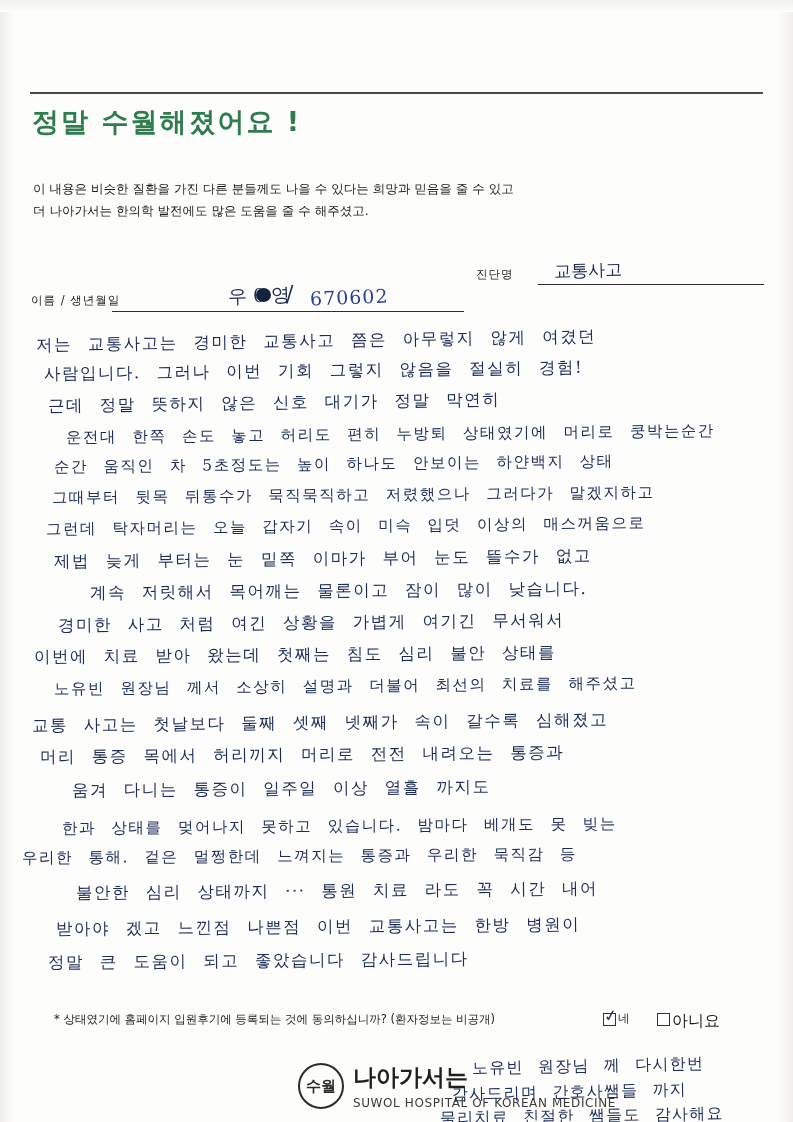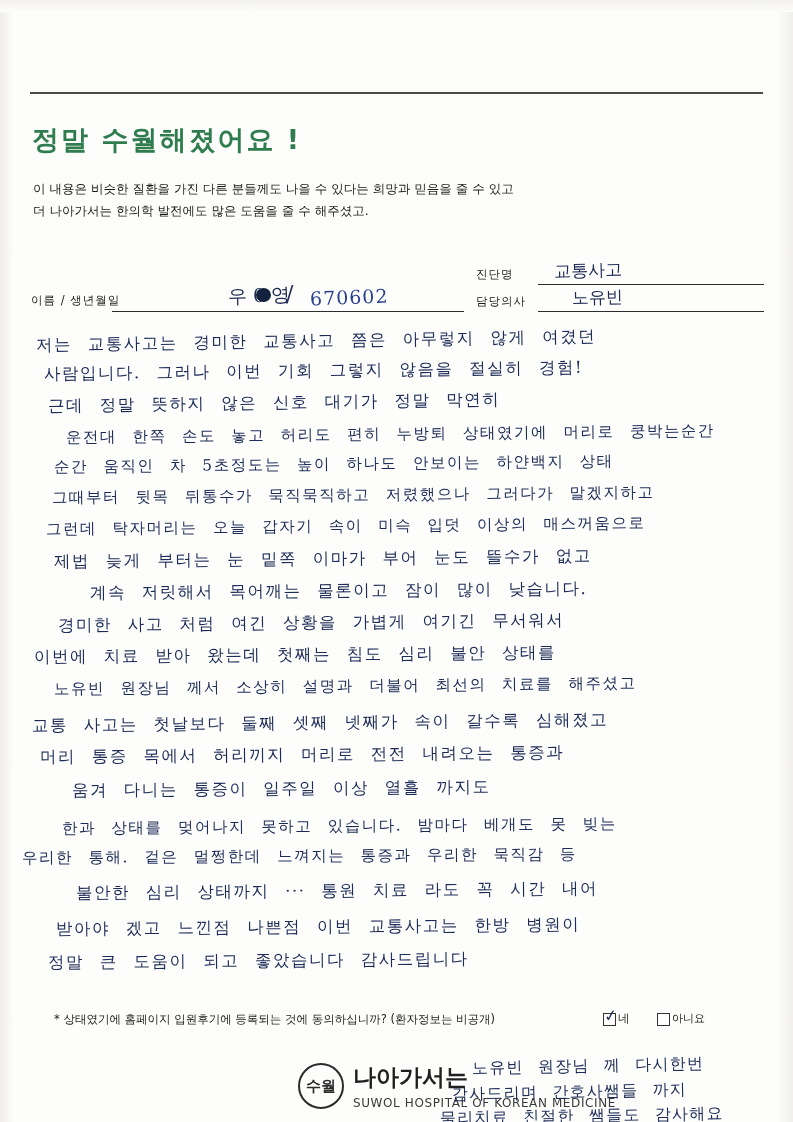--- a/index.html
+++ b/index.html
@@ -37,21 +37,21 @@
 
   
   .top-rule {
     position: absolute;
     left: 30px; top: 92px; width: 733px; height: 2px;
     background: #4a4a46;
   }
 
   .title {
     position: absolute;
-    left: 32px; top: 122px;
+    left: 32px; top: 104px;
     font-size: 27px;
     letter-spacing: 2px;
     color: #2f7d4f;
     font-weight: bold;
     font-family: "DejaVu Sans", "Liberation Sans", sans-serif;
   }
 
   .intro {
     position: absolute;
     left: 33px; top: 178px;
@@ -180,21 +180,21 @@
   .cb-yes { left: 603px; top: 1013px; }
   .cb-no  { left: 657px; top: 1013px; }
   .cb-yes-label {
     position: absolute;
     left: 618px; top: 1011px;
     font-size: 11.5px; color: #1b1b1b;
   }
   .cb-no-label {
     position: absolute;
     left: 672px; top: 1011px;
-    font-size: 11px; color: #1b1b1b;
+    font-size: 16px; color: #1b1b1b;
   }
   .cb-check {
     position: absolute;
     left: 604px; top: 1006px;
     font-size: 16px;
     color: #1d2c57;
     font-family: "DejaVu Serif", serif;
     transform: rotate(-8deg);
   }
 
@@ -256,25 +256,20 @@
 
   <div class="intro">
     <div>이 내용은 비슷한 질환을 가진 다른 분들께도 나을 수 있다는 희망과 믿음을 줄 수 있고</div>
     <div>더 나아가서는 한의학 발전에도 많은 도움을 줄 수 해주셨고.</div>
   </div>
 
   <div class="dx-block">
     <div class="dx-row">
       <span class="dx-label">진단명</span>
       <span class="dx-hand">교통사고</span>
-      <span class="dx-line"></span>
-    </div>
-    <div class="dx-row">
-      <span class="dx-label">담당의사</span>
-      <span class="dx-hand2">노유빈</span>
       <span class="dx-line"></span>
     </div>
   </div>
 
   <div class="name-label">이름 / 생년월일</div>
   <div class="name-line"></div>
   <div class="name-hand">우 0 영</div>
   <div class="name-blot"></div>
   <div class="name-slash">/</div>
   <div class="birth-hand">670602</div>

